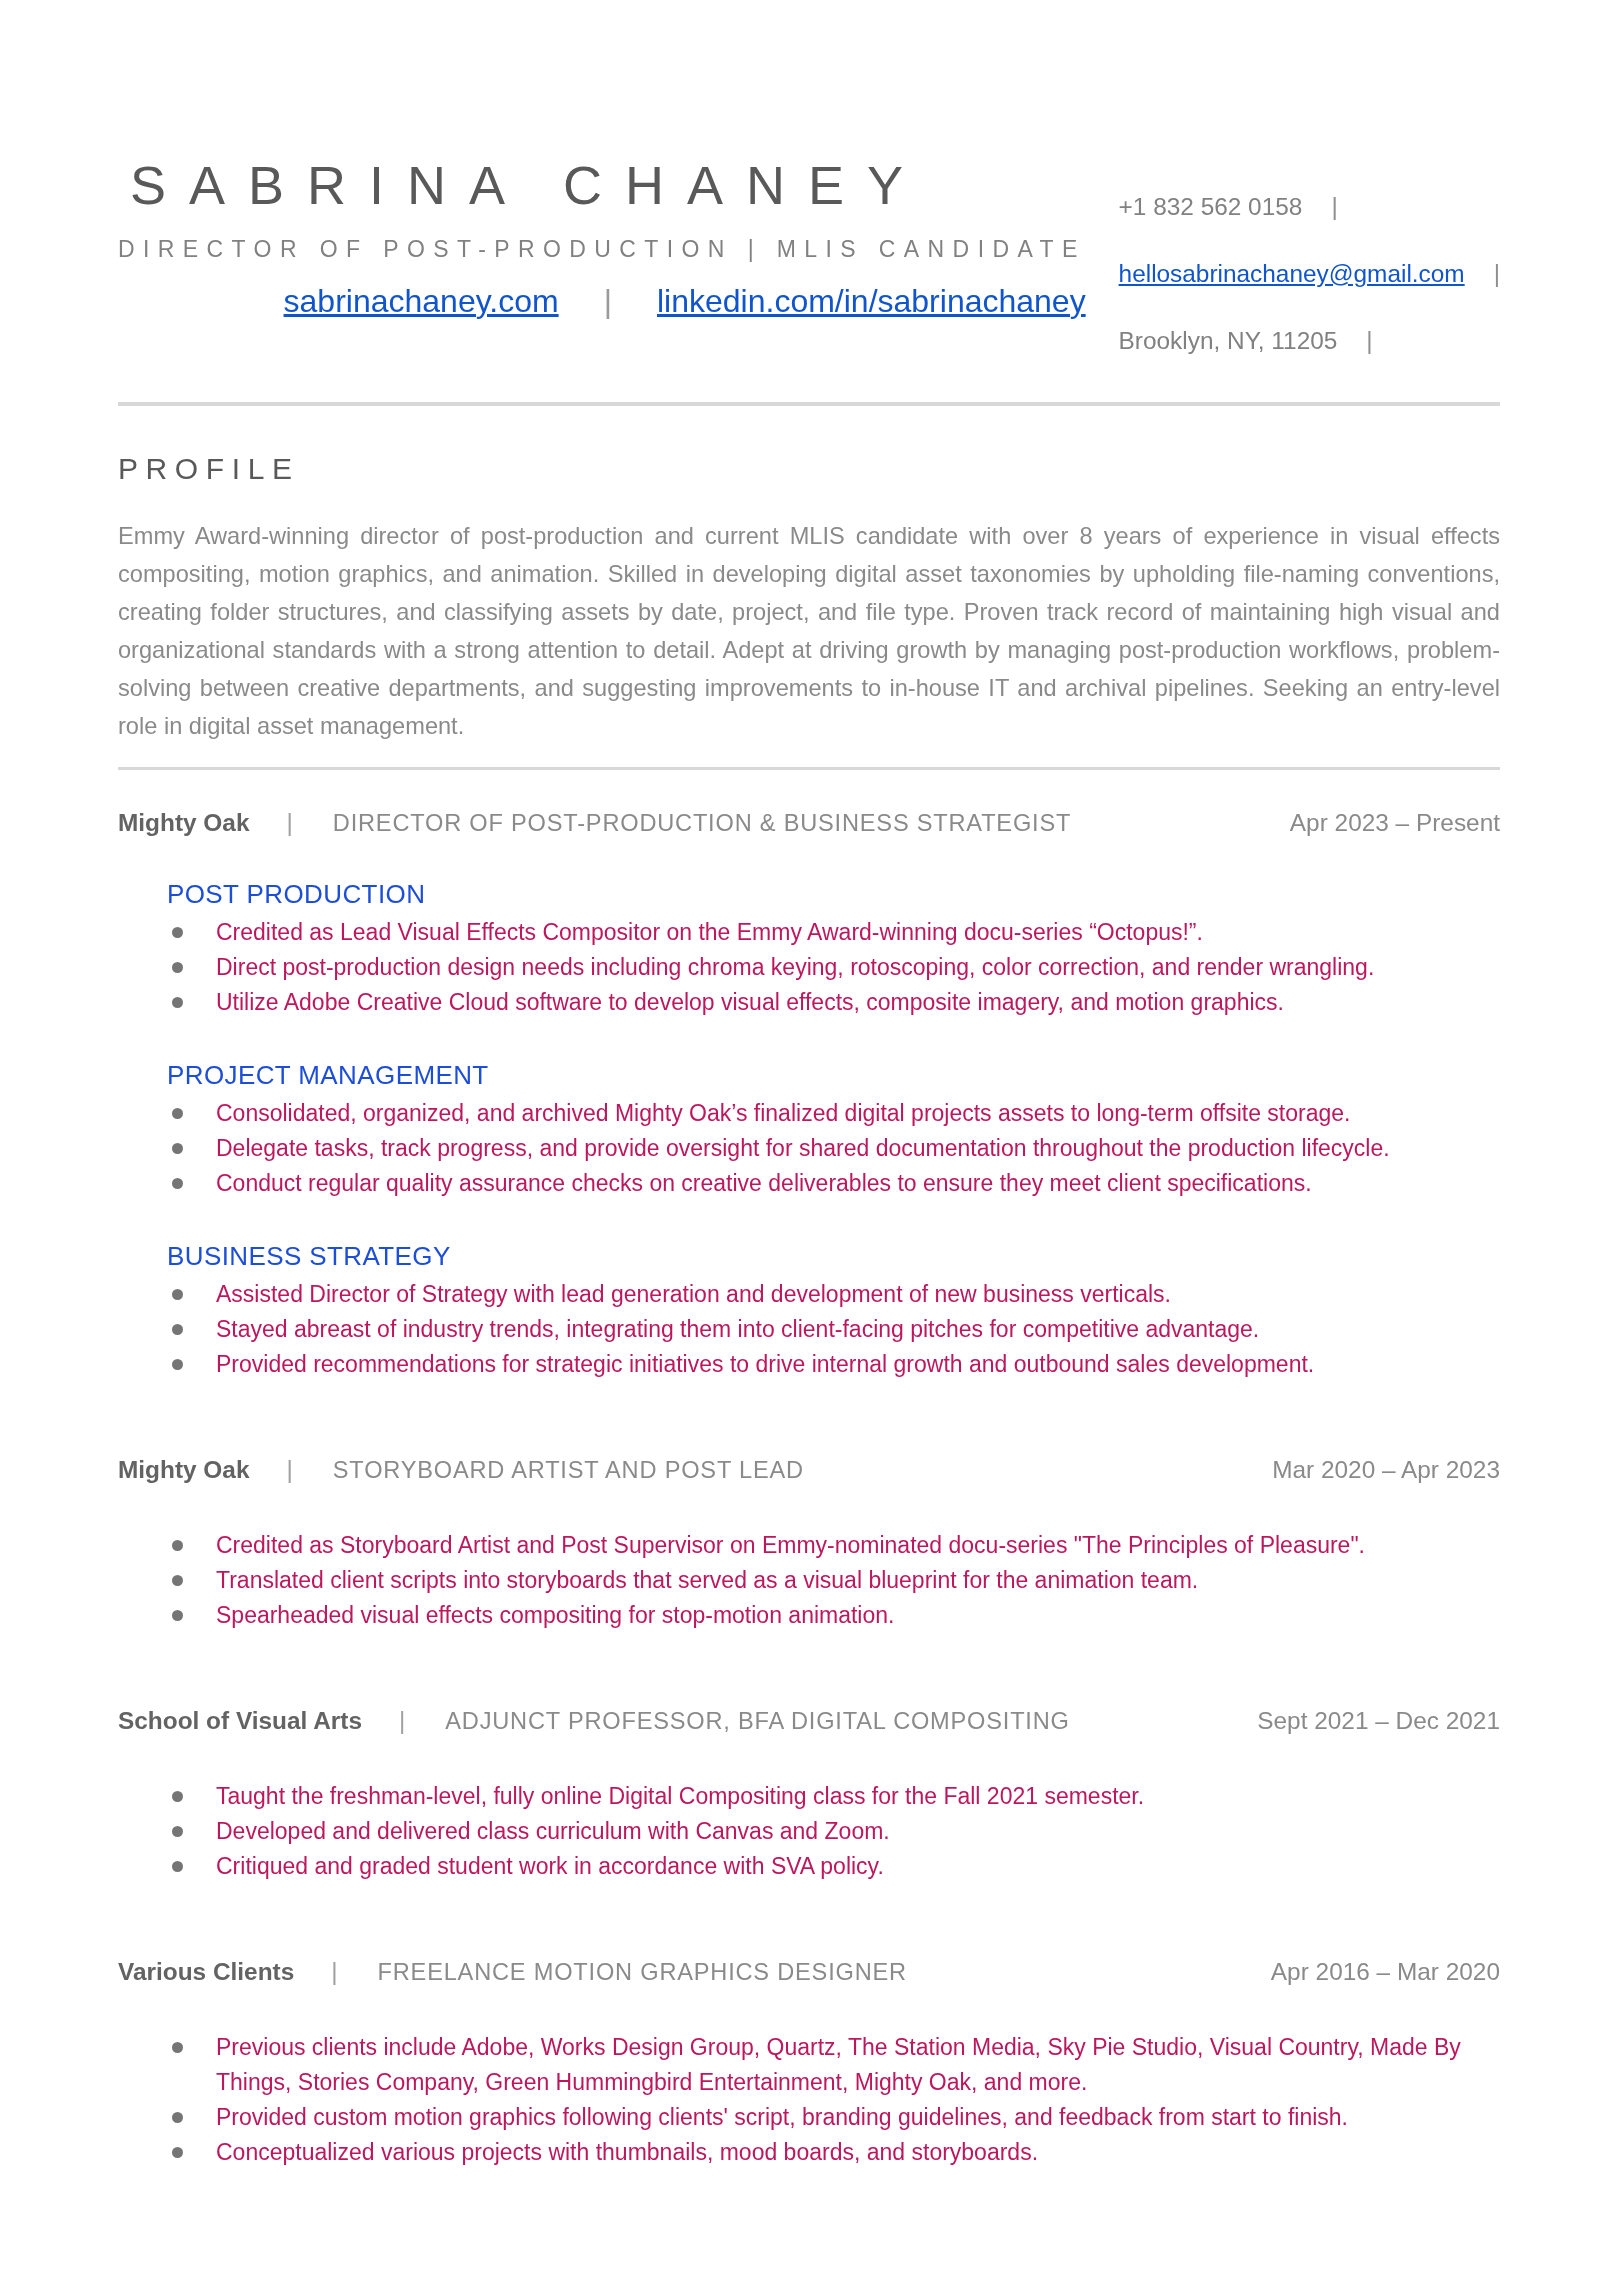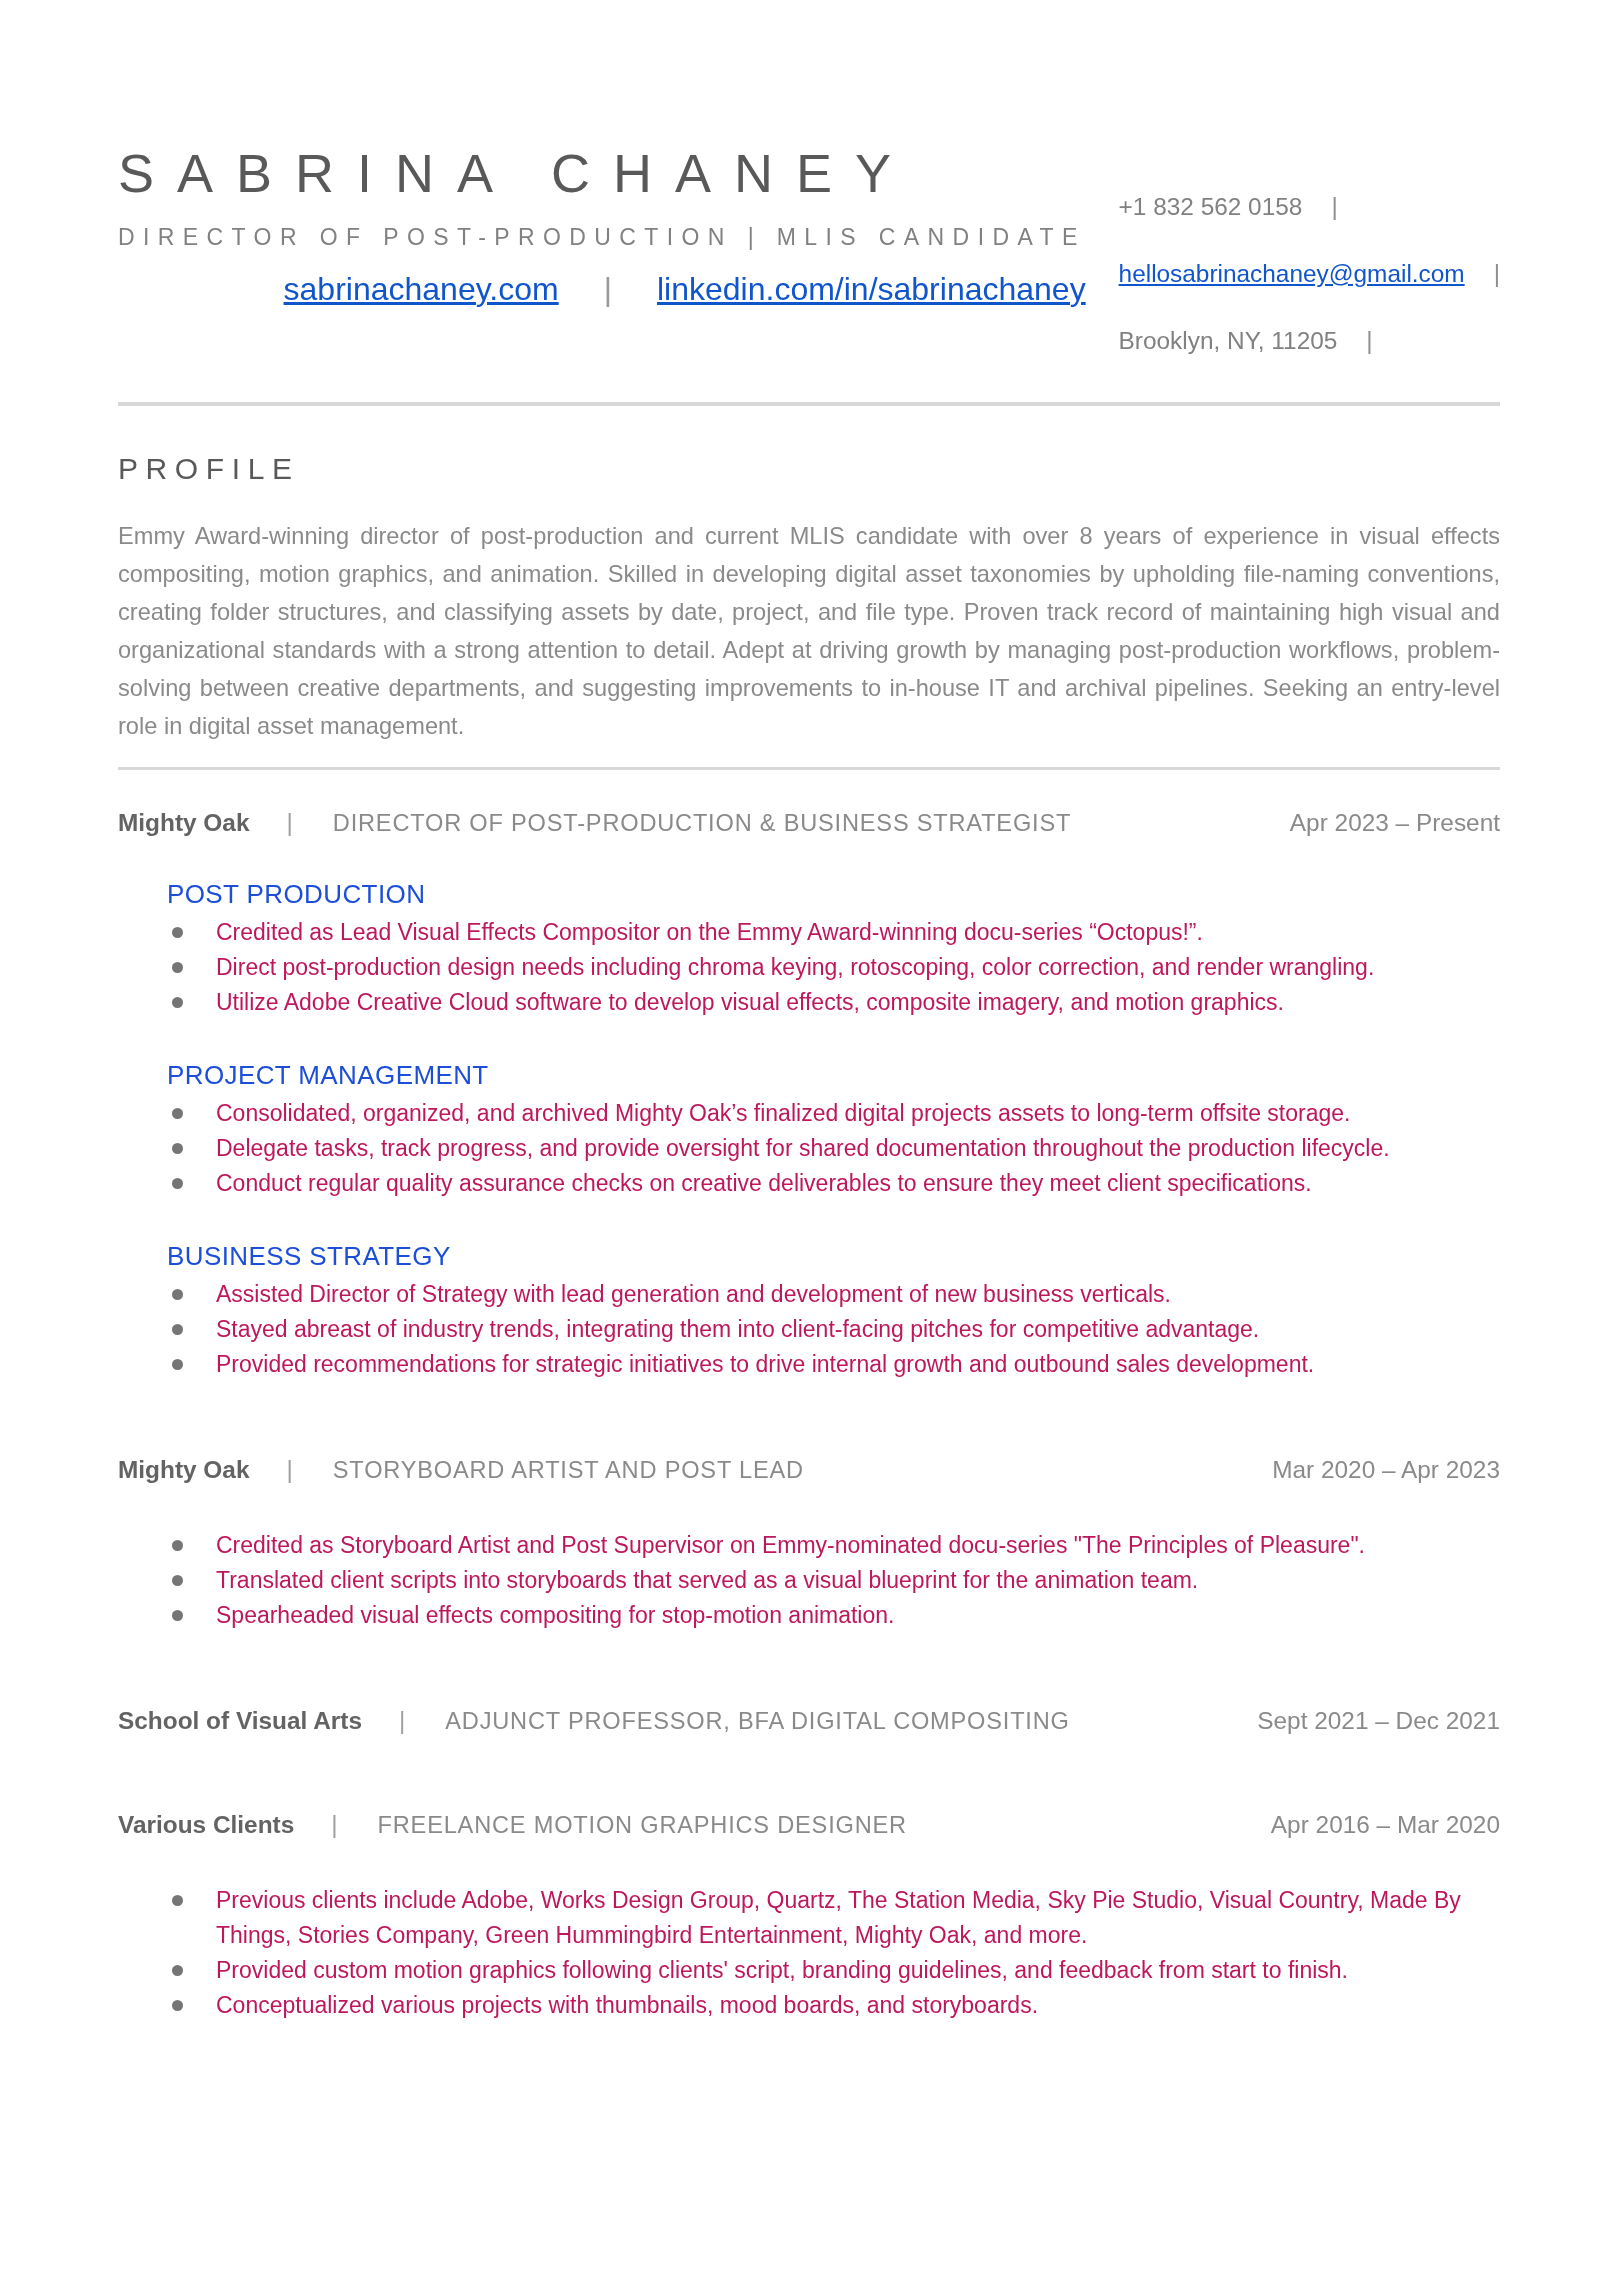--- a/index.html
+++ b/index.html
@@ -7,21 +7,21 @@
     width:1616px; height:2284px;
     font-family:"Liberation Sans", sans-serif;
     color:#8a8a8a;
     -webkit-font-smoothing:antialiased;
   }
   .page { padding:141px 116px 0 118px; }
 
   
   .header { display:flex; justify-content:space-between; }
   .name {
-    margin:0; font-size:54px; font-weight:400; line-height:64px;
+    margin:12px; font-size:54px; font-weight:400; line-height:64px;
     letter-spacing:23px; color:#595959; white-space:nowrap;
   }
   .subtitle {
     margin-top:18.5px; font-size:23px; letter-spacing:8.4px;
     color:#818181; white-space:nowrap;
   }
   .links-row { margin-top:20px; font-size:32px; white-space:nowrap;text-align:right; }
   a.link { color:#1155cc; text-decoration:underline; cursor:pointer; }
   .links-sep { color:#9a9a9a; margin:0 45px; }
 
@@ -147,20 +147,25 @@
       </ul>
     </article>
 
     <article class="job">
       <div class="job-header">
         <span class="company">School of Visual Arts</span>
         <span class="job-pipe">|</span>
         <span class="job-title">ADJUNCT PROFESSOR, BFA DIGITAL COMPOSITING</span>
         <span class="job-dates">Sept 2021 – Dec 2021</span>
       </div>
+      <ul class="bullets">
+        <li>Taught the freshman-level, fully online Digital Compositing class for the Fall 2021 semester.</li>
+        <li>Developed and delivered class curriculum with Canvas and Zoom.</li>
+        <li>Critiqued and graded student work in accordance with SVA policy.</li>
+      </ul>
     </article>
 
     <article class="job">
       <div class="job-header">
         <span class="company">Various Clients</span>
         <span class="job-pipe">|</span>
         <span class="job-title">FREELANCE MOTION GRAPHICS DESIGNER</span>
         <span class="job-dates">Apr 2016 – Mar 2020</span>
       </div>
       <ul class="bullets">

